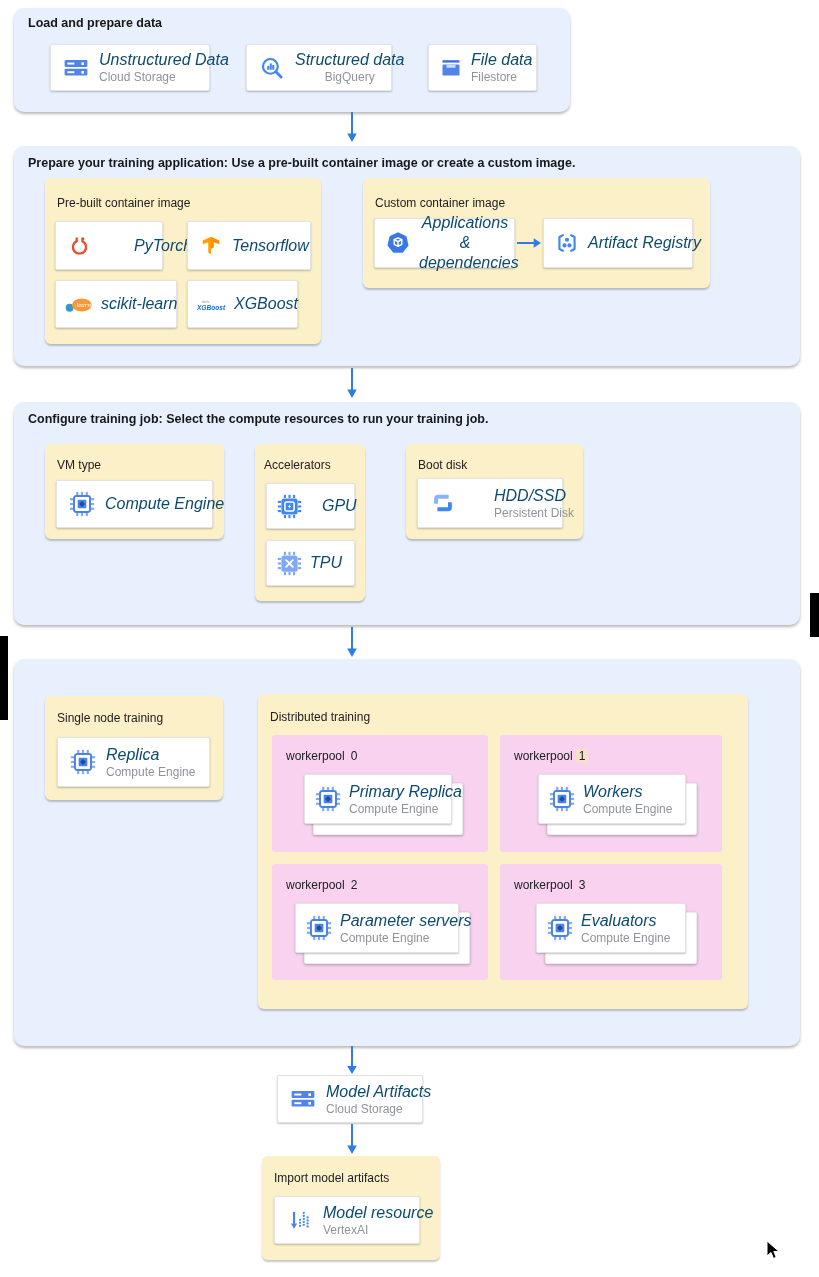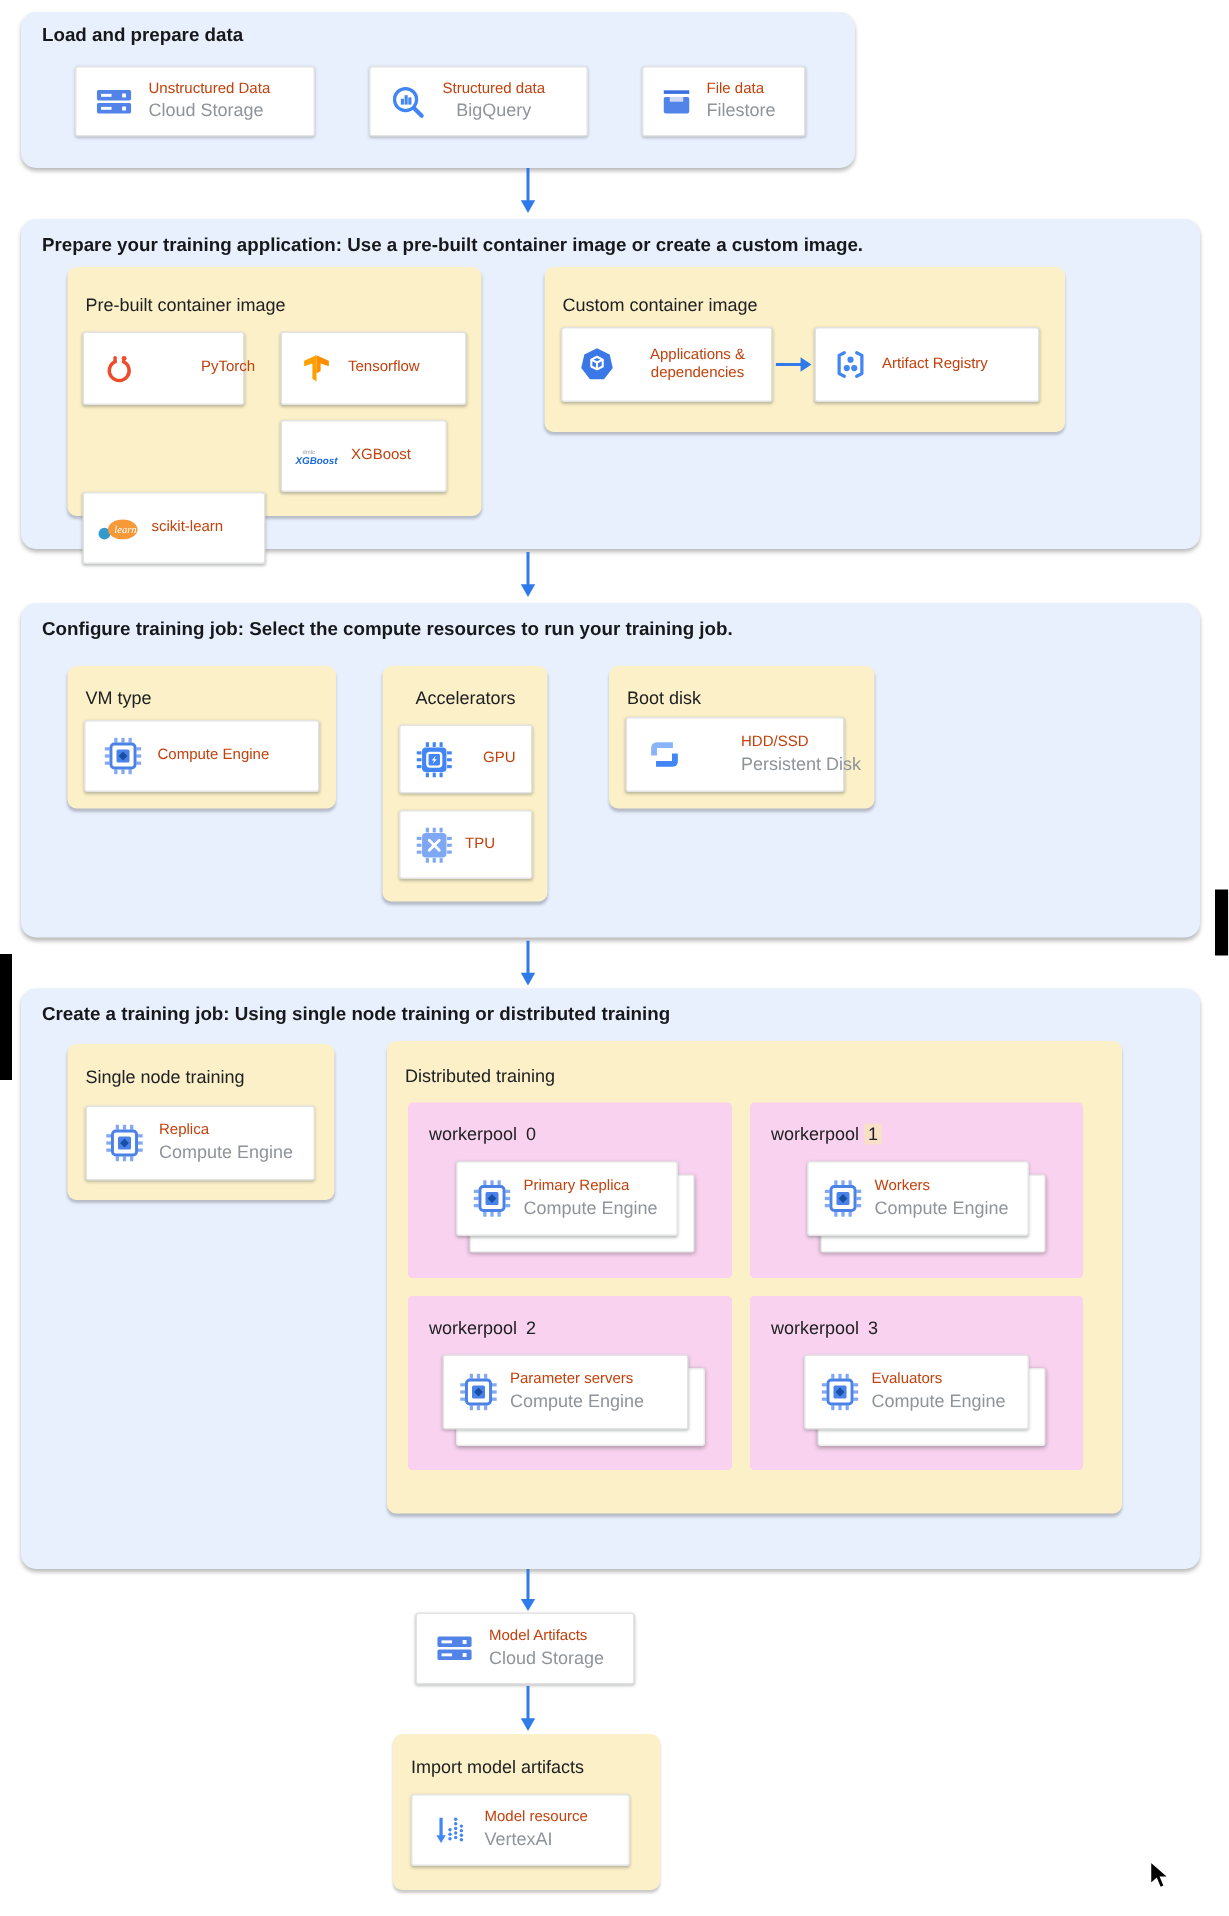--- a/index.html
+++ b/index.html
@@ -10,21 +10,21 @@
   .panel{position:absolute;background:#fbf0c7;border-radius:6px;box-shadow:0 2px 2px rgba(0,0,0,.22);}
   .panel-title{position:absolute;font-size:12px;color:#202124;white-space:nowrap;}
   .pool{position:absolute;background:#f8d2ee;border-radius:3px;}
   .pool-label{position:absolute;font-size:12px;color:#202124;white-space:nowrap;}
   .pool-label .num{margin-left:3px;padding:0 3px;}
   .pool-label .num.hl{background:#f7dfc8;}
   .card{position:absolute;background:#fff;border:1px solid #e3e3e3;border-radius:2px;
         box-shadow:0 1px 2px rgba(60,64,67,.32);display:flex;align-items:center;box-sizing:border-box;}
   .card .ic{flex:0 0 auto;margin-left:12px;display:flex;align-items:center;}
   .card .txt{margin-left:10px;line-height:1.25;}
-  .card .t1{font-size:10px;color:#c2410c;white-space:nowrap;}
+  .card .t1{font-size:16px;color:#0c4a6e;white-space:nowrap;font-style:italic;}
   .card .t1.wrap{white-space:normal;width:92px;}
   .card .t2{font-size:12px;color:#8f949a;white-space:nowrap;}
   .ghost{position:absolute;background:#fff;border:1px solid #ececec;border-radius:2px;
          box-shadow:0 1px 3px rgba(0,0,0,.3);}
   .arrow{position:absolute;}
   .bar{position:absolute;background:#000;}
   svg{display:block;}
 </style>
 </head>
 <body>
@@ -235,21 +235,21 @@
   <div class="card" style="left:187px;top:221px;width:124px;height:49px;">
     <span class="ic">
         <svg width="22" height="22">
           <use href="#i-tf"></use>
         </svg>
       </span>
     <span class="txt">
         <div class="t1">Tensorflow</div>
       </span>
   </div>
-  <div class="card" style="left:55px;top:280px;width:122px;height:48px;margin-top:48px;">
+  <div class="card" style="left:55px;top:280px;width:122px;height:48px;">
     <span class="ic" style="margin-left:8px;">
         <svg width="30" height="19">
           <use href="#i-sklearn"></use>
         </svg>
       </span>
     <span class="txt" style="margin-left:7px;">
         <div class="t1">scikit-learn</div>
       </span>
   </div>
   <div class="card" style="left:187px;top:280px;width:111px;height:48px;">
@@ -308,21 +308,21 @@
         <svg width="26" height="26">
           <use href="#i-ce"></use>
         </svg>
       </span>
     <span class="txt">
         <div class="t1">Compute Engine</div>
       </span>
   </div>
 
   <div class="panel" style="left:255px;top:444px;width:110px;height:157px;"></div>
-  <div class="panel-title" style="left:277px;top:458px;">Accelerators</div>
+  <div class="panel-title" style="left:264px;top:458px;">Accelerators</div>
   <div class="card" style="left:266px;top:483px;width:89px;height:46px;">
     <span class="ic" style="margin-left:10px;">
         <svg width="25" height="25">
           <use href="#i-gpu"></use>
         </svg>
       </span>
     <span class="txt" style="margin-left:20px;">
         <div class="t1">GPU</div>
       </span>
   </div>
@@ -351,21 +351,20 @@
     </span>
   </div>
 
   <div class="arrow" style="left:346px;top:627px;">
       <svg width="12" height="30">
         <use href="#i-varrow"></use>
       </svg>
     </div>
 
   <div class="section" style="left:14px;top:659px;width:786px;height:387px;"></div>
-  <div class="sec-title" style="left:28px;top:669px;">Create a training job: Using single node training or distributed training</div>
 
   <div class="panel" style="left:45px;top:696px;width:178px;height:104px;"></div>
   <div class="panel-title" style="left:57px;top:711px;">Single node training</div>
   <div class="card" style="left:57px;top:737px;width:153px;height:50px;">
     <span class="ic">
         <svg width="26" height="26">
           <use href="#i-ce"></use>
         </svg>
       </span>
     <span class="txt">

